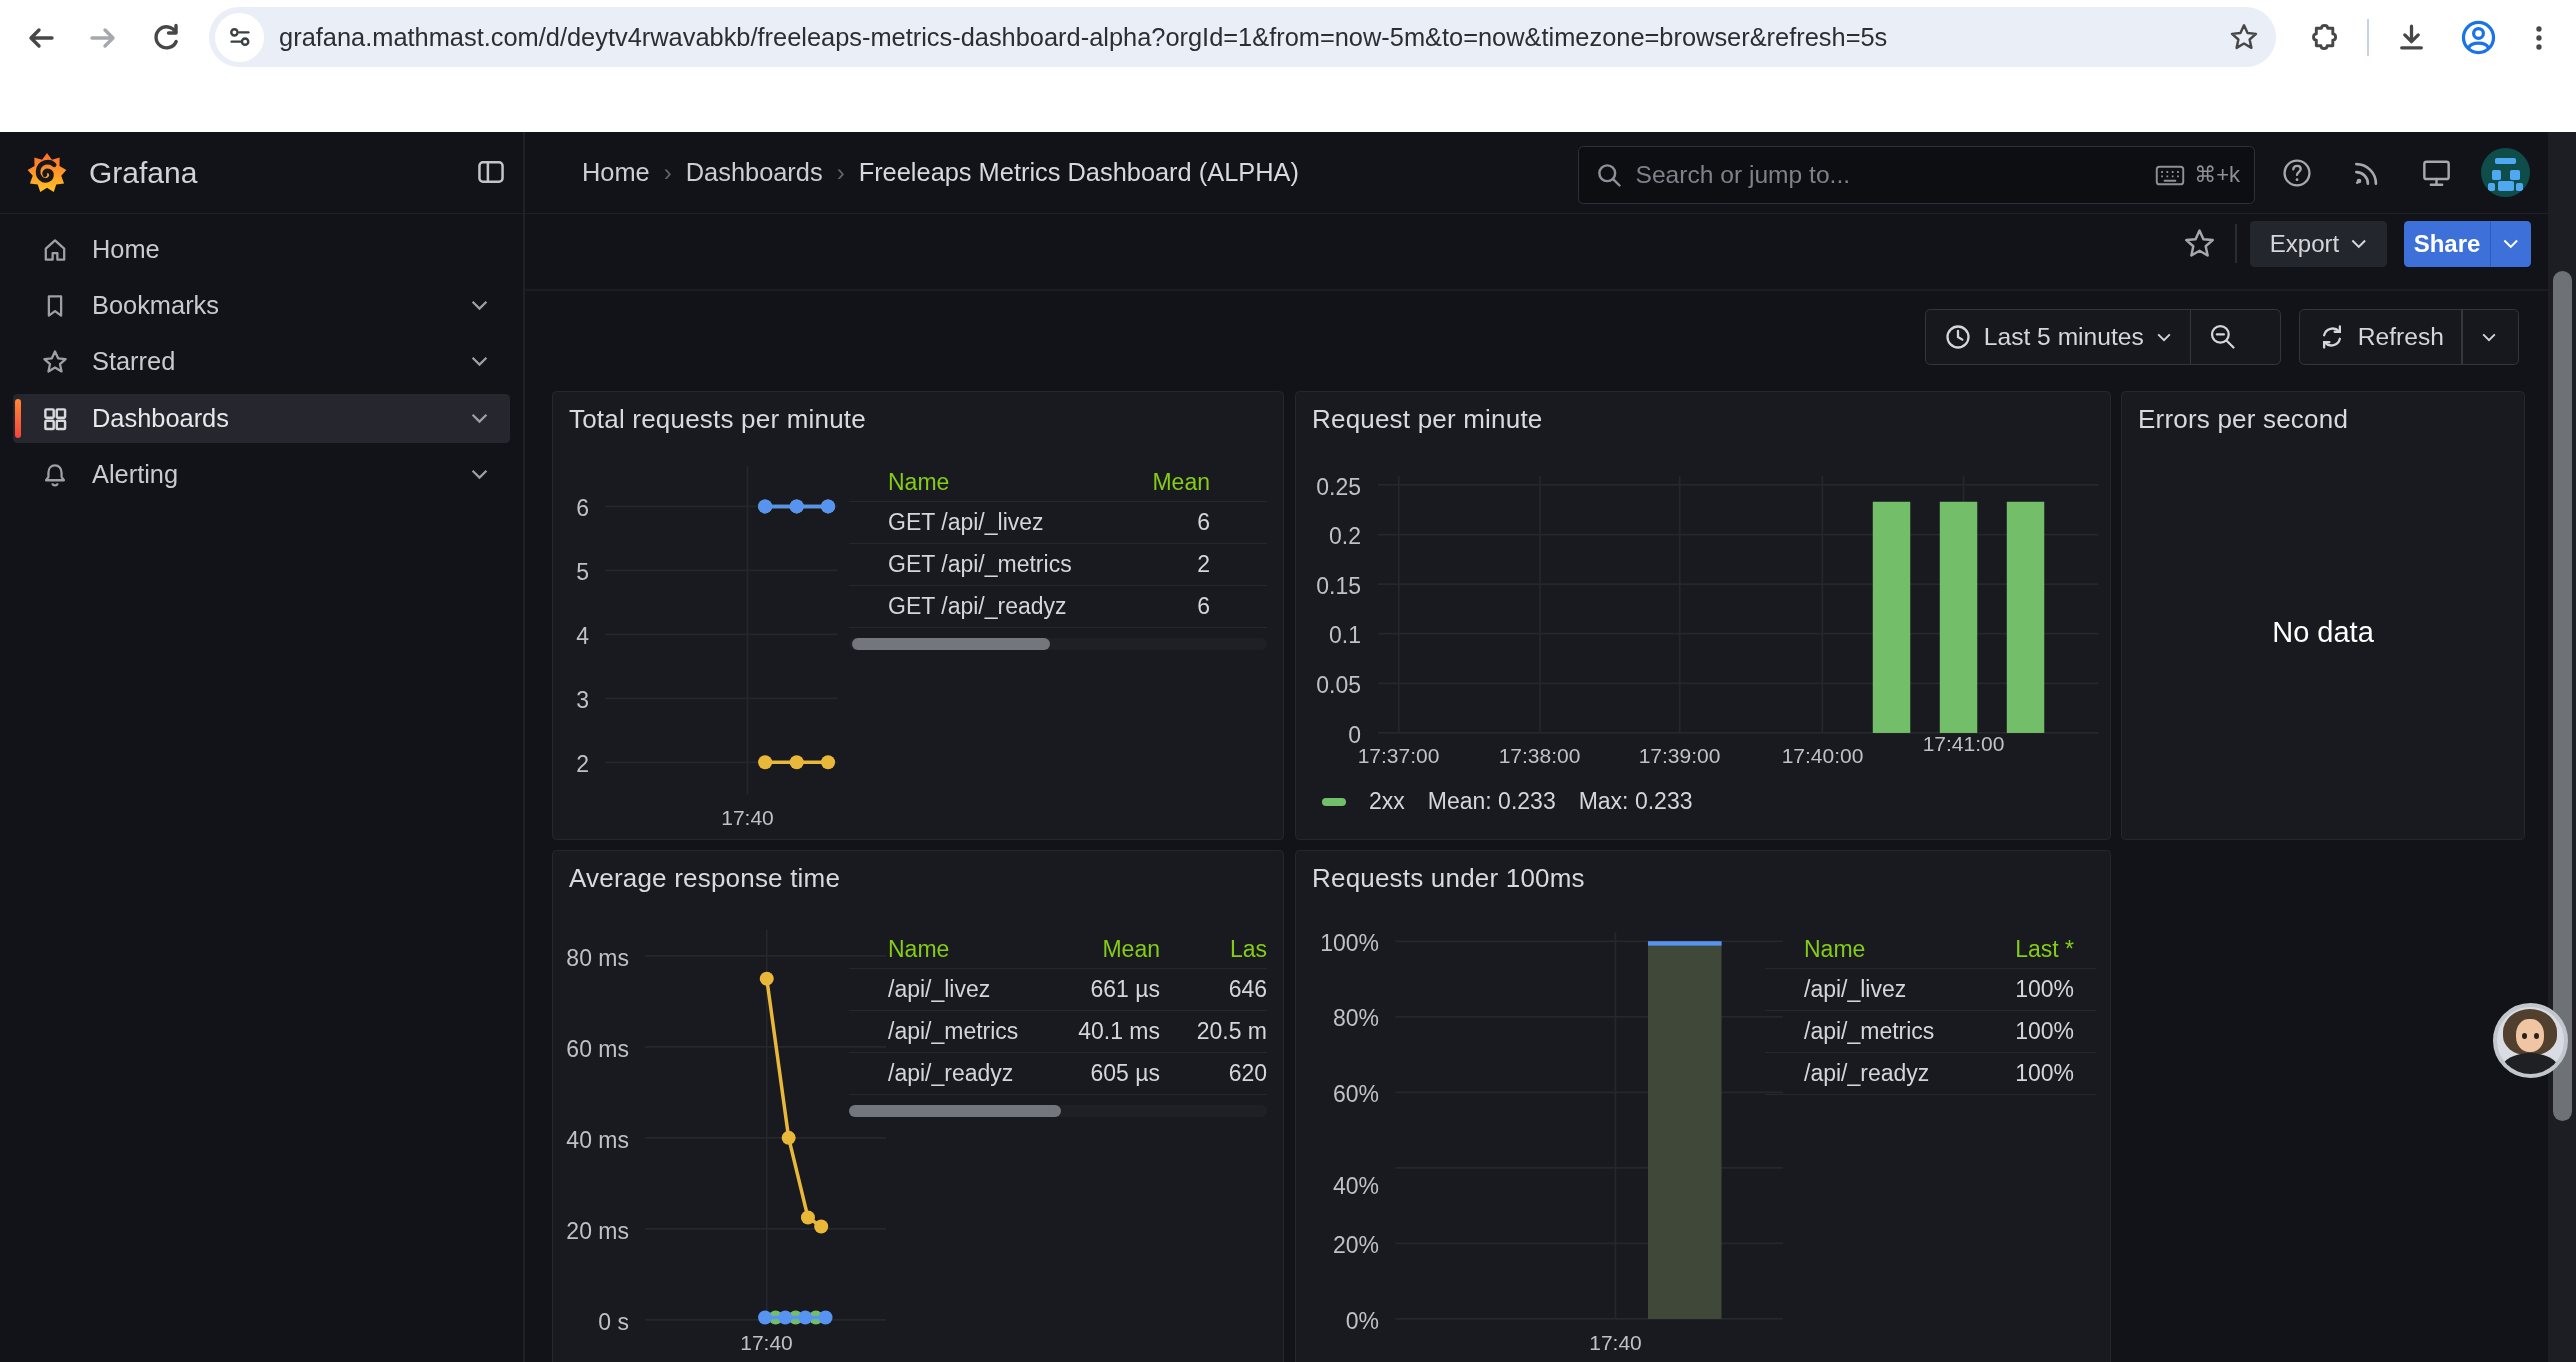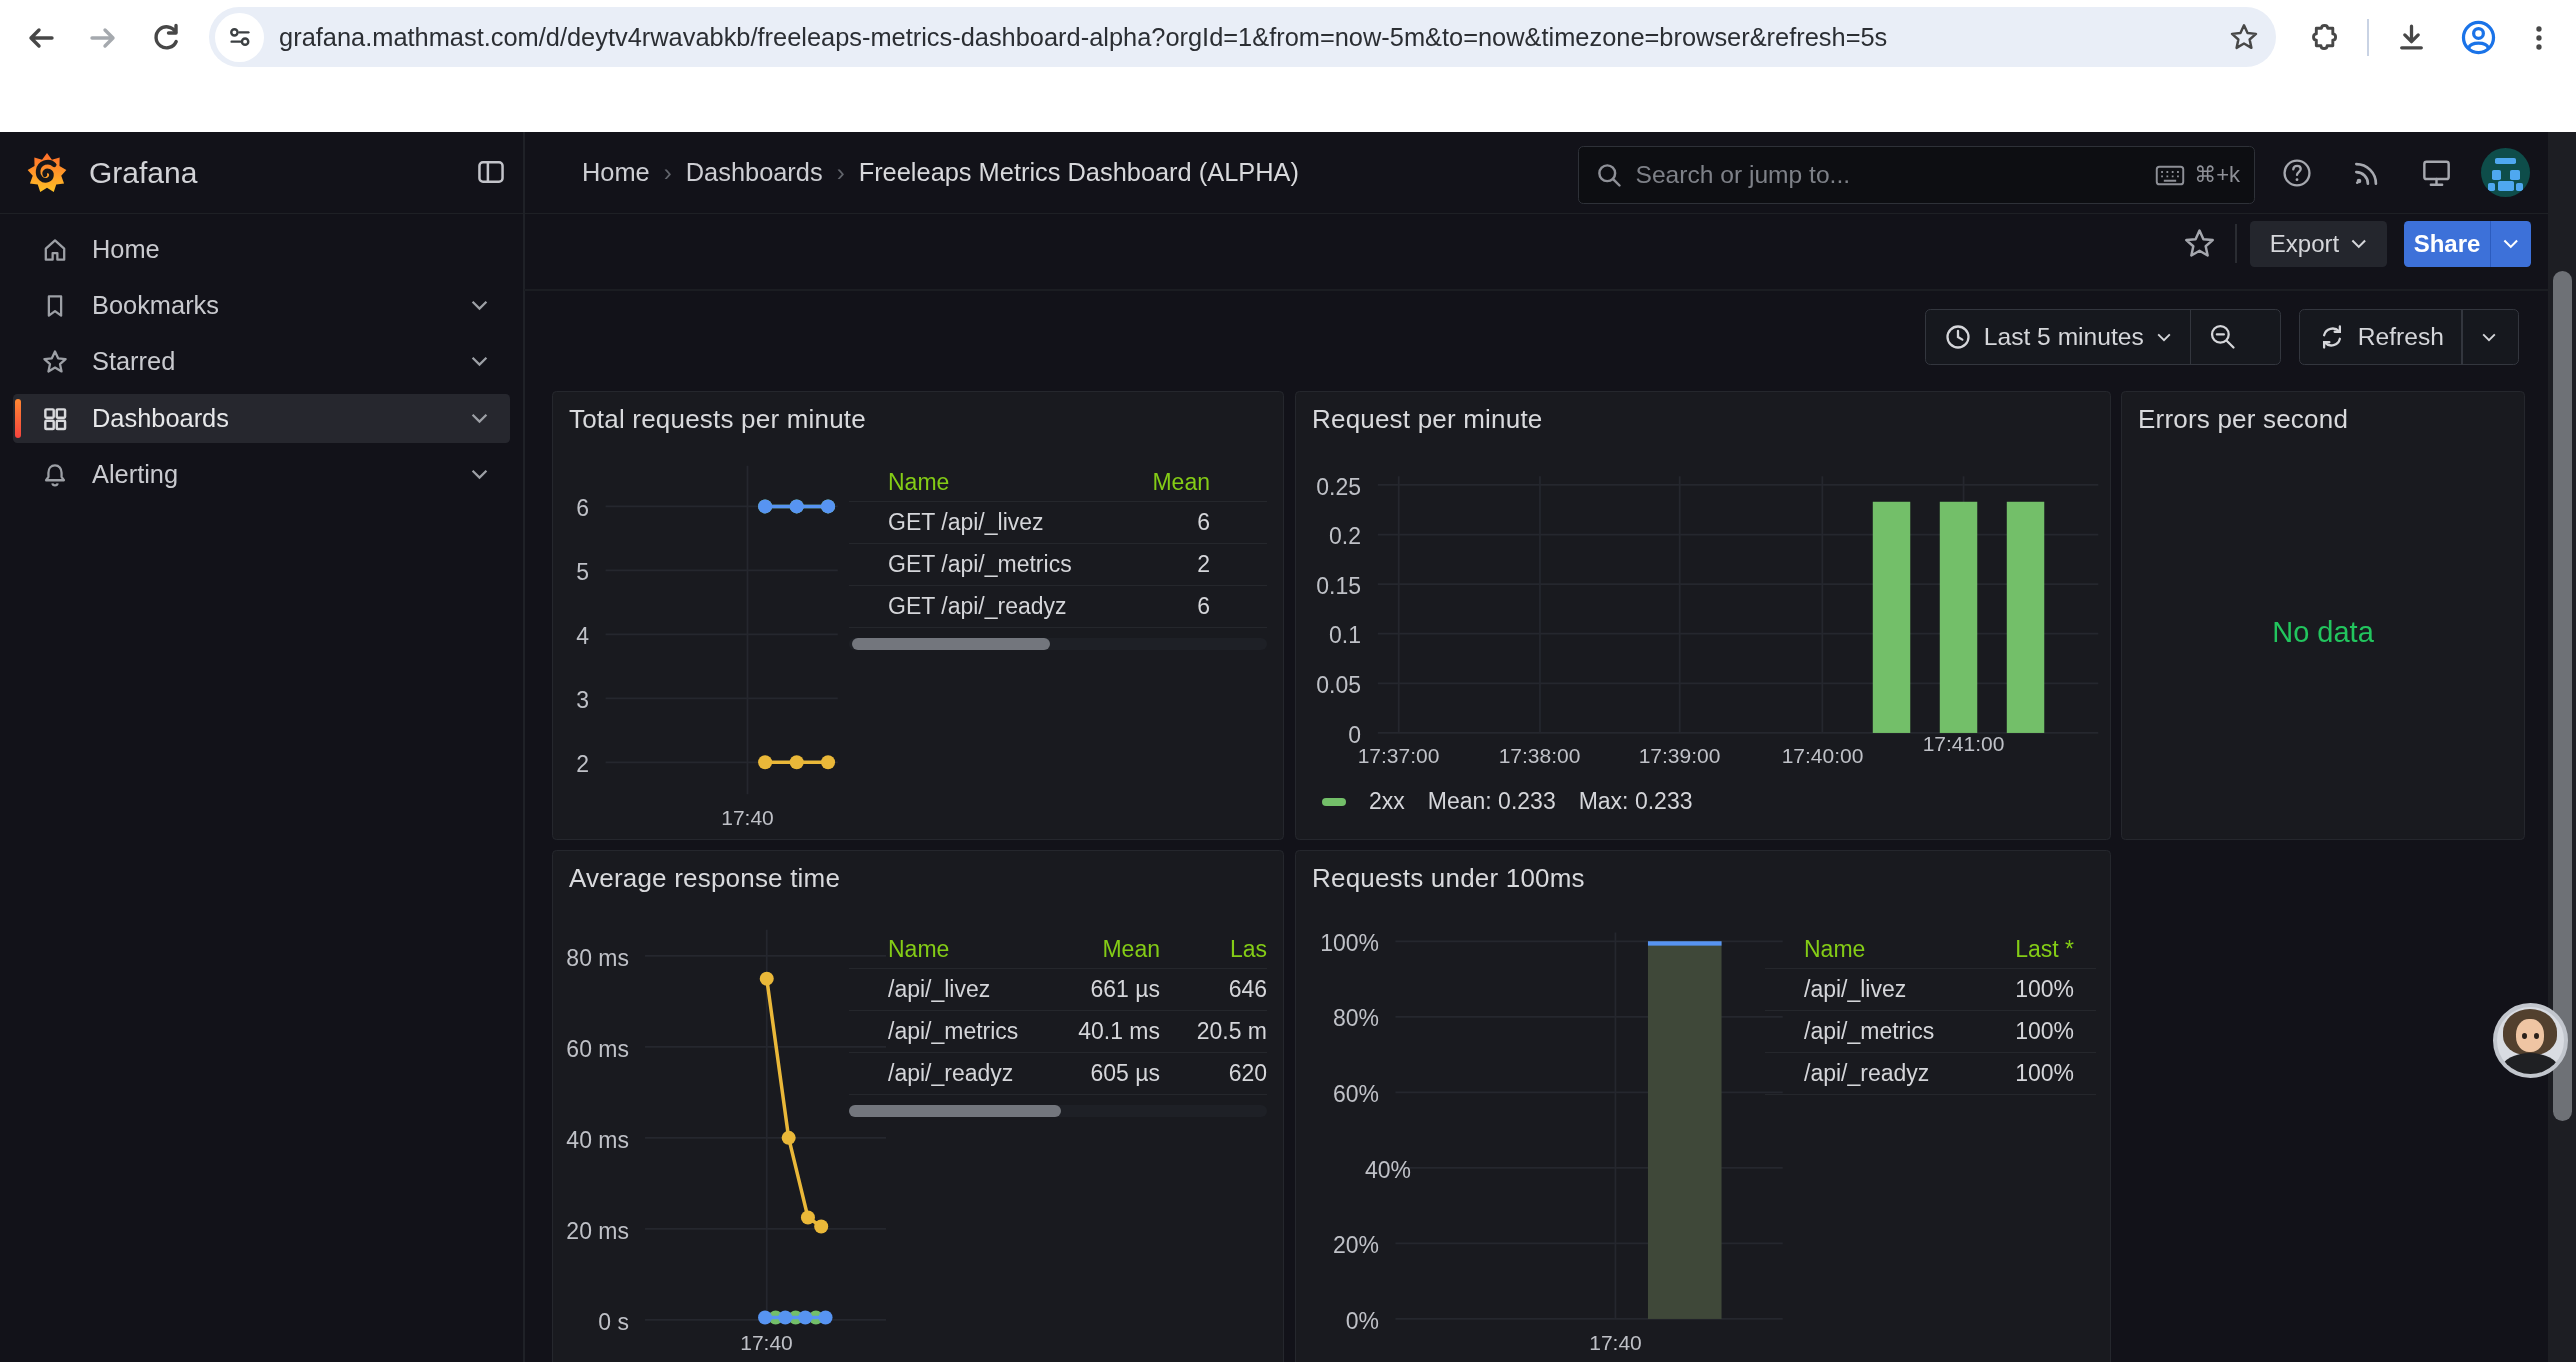--- a/index.html
+++ b/index.html
@@ -80,21 +80,21 @@
 
   
   .panel{position:absolute;background:#191A1F;border:1.8px solid #25272D;border-radius:4.4px;overflow:hidden}
   #panel-0{left:552px;top:391px;width:730px;height:447px}
   #panel-1{left:1295px;top:391px;width:814px;height:447px}
   #panel-2{left:2121px;top:391px;width:402px;height:447px}
   #panel-3{left:552px;top:850px;width:730px;height:524px}
   #panel-4{left:1295px;top:850px;width:814px;height:524px}
   .panel-title{position:absolute;left:16px;top:12.3px;font-size:26px;font-weight:500;color:#D9DADD;
                letter-spacing:0.2px;cursor:pointer}
-  .no-data{position:absolute;left:0;right:0;top:224px;text-align:center;font-size:29px;color:#22c55e}
+  .no-data{position:absolute;left:0;right:0;top:224px;text-align:center;font-size:29px;color:#ffffff}
   .tick-y{position:absolute;width:96px;text-align:right;font-size:23px;color:#BFC1C7}
   .tick-x{position:absolute;width:149px;text-align:center;font-size:21px;color:#BFC1C7}
   .chart-svg{position:absolute;left:0;top:0;pointer-events:none}
 
   
   .legend{position:absolute;font-size:23px;color:#D5D6DA}
   #legend-0{left:296px;top:72px;width:418px}
   #legend-3{left:296px;top:80px;width:418px}
   #legend-4{left:469px;top:80px;width:331px}
   .lrow{display:grid;align-items:center;height:41px;border-top:1.8px solid #25272C}
@@ -601,21 +601,21 @@
       <line x1="113" y1="361.59999999999997" x2="555" y2="361.59999999999997" stroke="#25272E" stroke-width="2"></line>
       <line x1="113" y1="447.8" x2="555" y2="447.8" stroke="#25272E" stroke-width="2"></line>
       <line x1="113" y1="534" x2="555" y2="534" stroke="#25272E" stroke-width="2"></line>
       <line x1="364.056" y1="93" x2="364.056" y2="534" stroke="#25272E" stroke-width="2"></line>
       <rect x="401.184" y="103" width="83.98" height="431" fill="#3F4839"></rect>
       <rect x="401.184" y="103" width="83.98" height="5" fill="#5794F2"></rect>
     </svg>
     <div class="tick-y" style="left: -13px; top: 79px;">100%</div>
     <div class="tick-y" style="left: -13px; top: 154px;">80%</div>
     <div class="tick-y" style="left: -13px; top: 230px;">60%</div>
-    <div class="tick-y" style="left: -13px; top: 306px; padding-left: 32px;">40%</div>
+    <div class="tick-y" style="left: -13px; top: 322px;">40%</div>
     <div class="tick-y" style="left: -13px; top: 381px;">20%</div>
     <div class="tick-y" style="left: -13px; top: 457px;">0%</div>
     <div class="tick-x" style="left: 245px; top: 480px;">17:40</div>
   </section>
 
 <div class="page-scroll-track">
   <div class="page-scroll-thumb"></div>
 </div>
 <div class="floating-avatar">
   <span class="fa-hair"></span>

